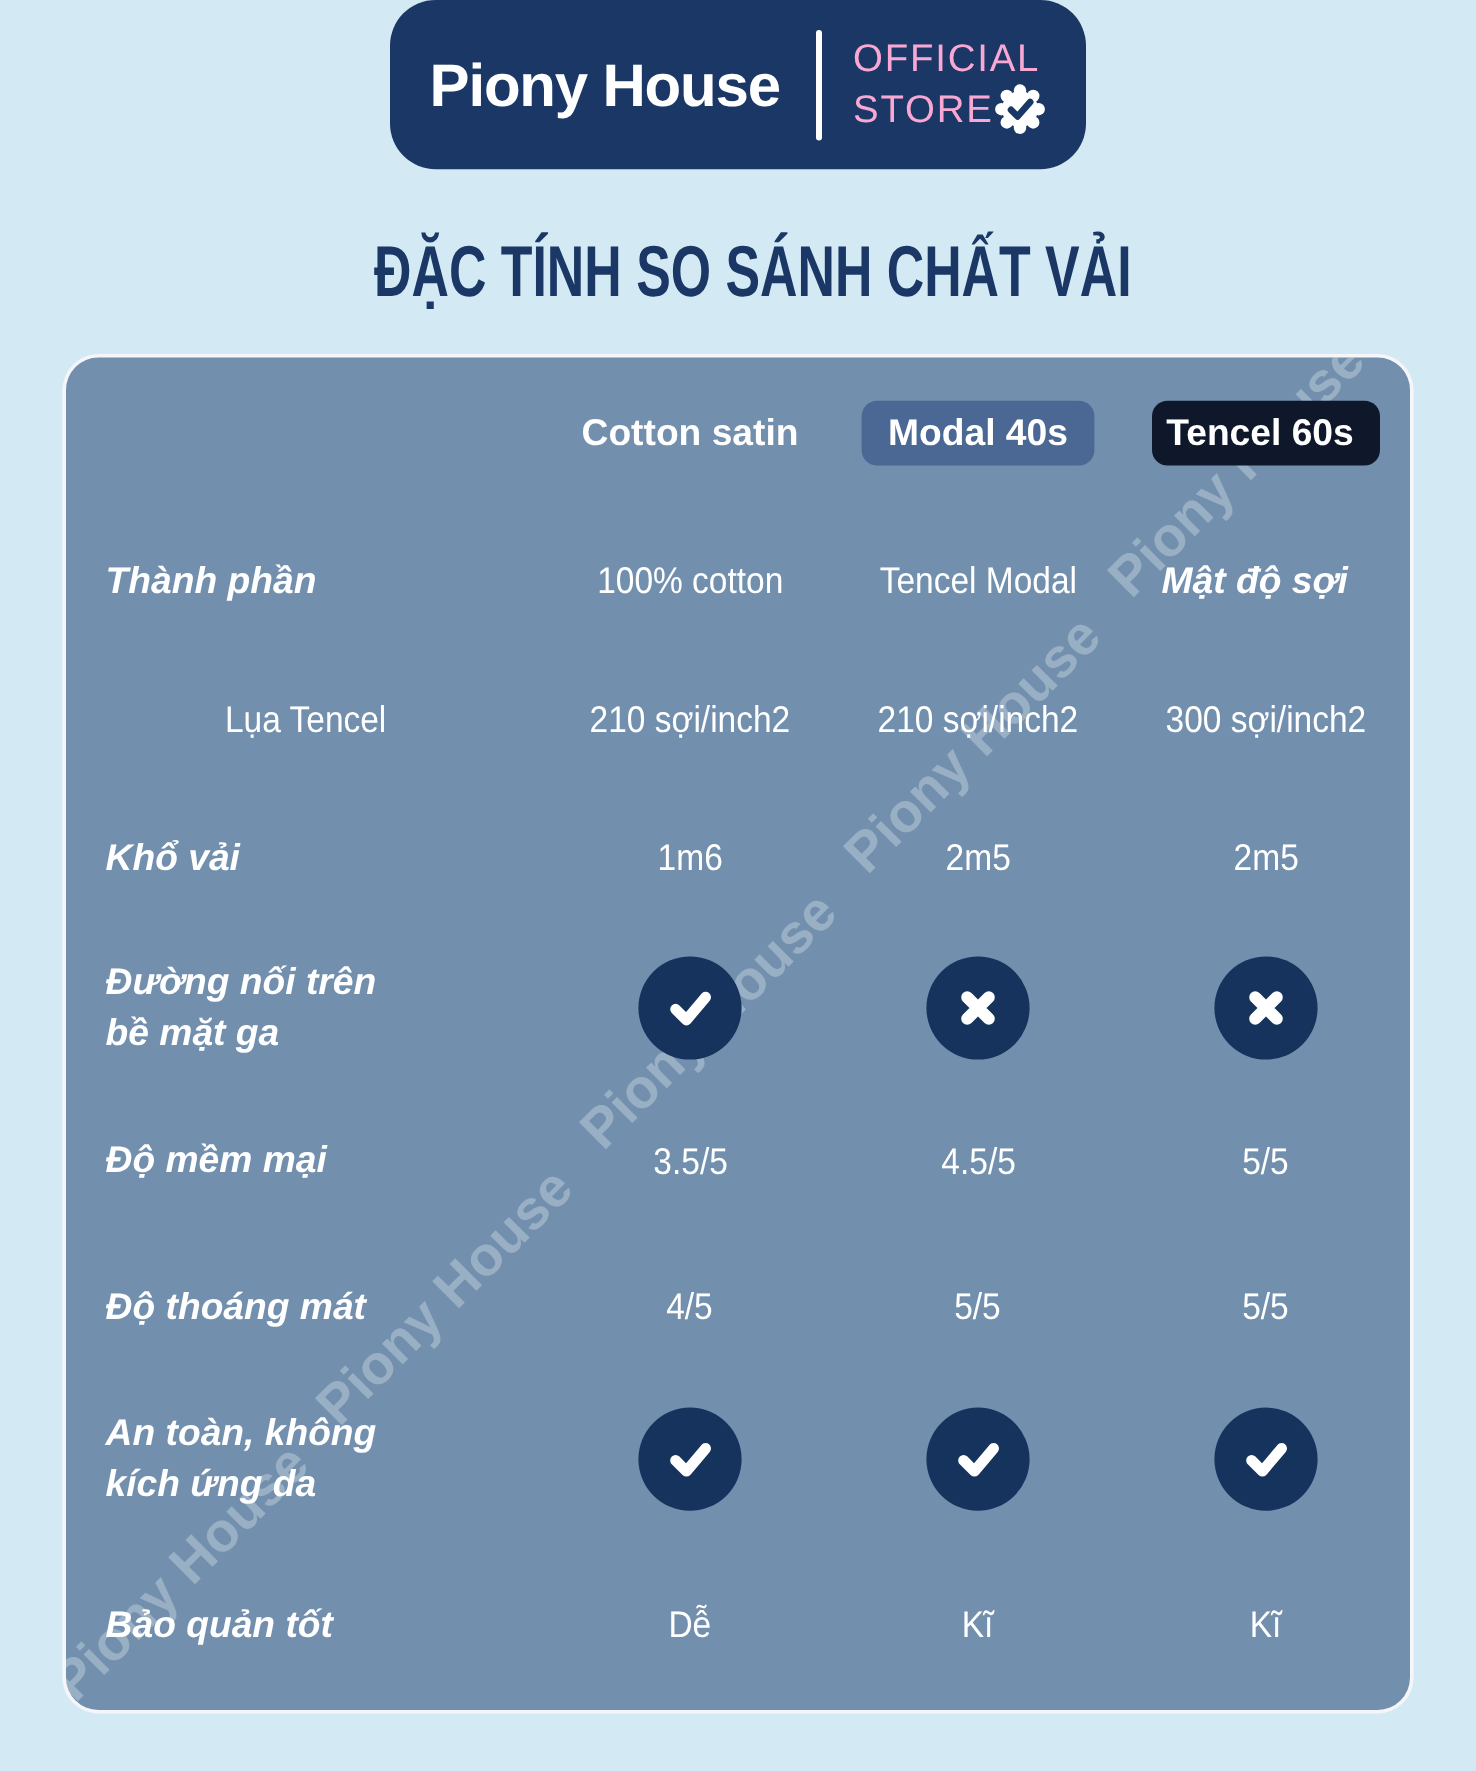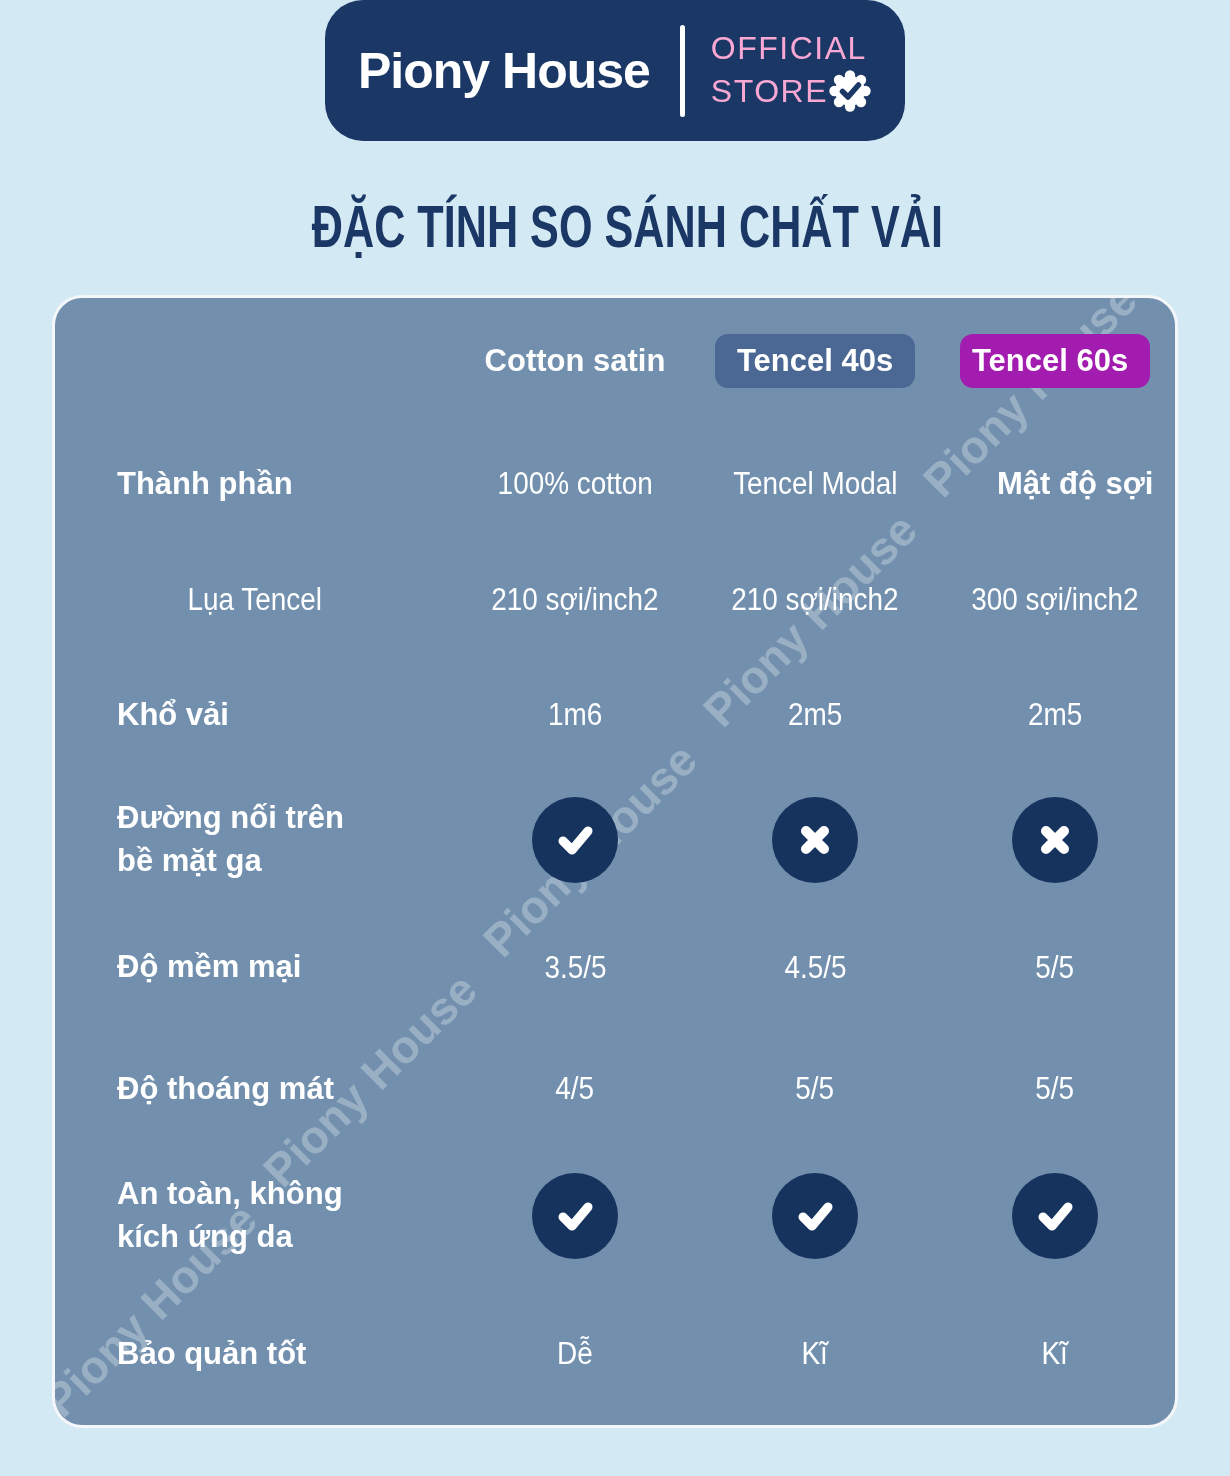--- a/index.html
+++ b/index.html
@@ -37,27 +37,27 @@
     font-size:46px;font-weight:bold;white-space:nowrap;
     transform:translate(-50%,-50%) rotate(-45deg);
   }
   .grid{
     position:relative;height:100%;display:grid;
     grid-template-columns:400px 240px 240px 240px;
     grid-template-rows:125px 122px 110px 120px 130px 125px 118px 135px 1fr;
   }
   .cell{display:flex;align-items:center;justify-content:center;}
   .label-cell{
-    justify-content:flex-start;padding-left:62px;box-sizing:border-box;
-    color:#fff;font-weight:bold;font-size:31px;line-height:1.38;white-space:pre-line;
+    justify-content:flex-start;padding-left:33px;box-sizing:border-box;
+    color:#fff;font-weight:bold;font-size:31px;line-height:1.38;white-space:pre-line;font-style:italic;
   }
   .head-cell{color:#fff;font-weight:bold;font-size:31px;}
   .col-badge{color:#fff;font-weight:bold;font-size:31px;padding:9px 22px;border-radius:13px;}
   .badge-medium{background:#4a6893;}
-  .badge-dark{background:#a21caf;padding-left:12px;}
+  .badge-dark{background:#0f172a;padding-left:12px;}
   .value{color:#fff;font-size:31px;display:inline-block;transform:scaleX(0.9);white-space:nowrap;}
   .icon-circle{
     width:86px;height:86px;border-radius:50%;background:#16335d;
     display:flex;align-items:center;justify-content:center;
   }
 </style>
 </head>
 <body>
 
 <div class="header-badge">
@@ -94,21 +94,21 @@
       <span class="watermark" style="left: 535px; top: 552px;">Piony House</span>
       <span class="watermark" style="left: 755px; top: 322px;">Piony House</span>
       <span class="watermark" style="left: 975px; top: 92px;">Piony House</span>
     </div>
   <div class="grid">
       <div class="cell label-cell"></div>
       <div class="cell head-cell">
         <span>Cotton satin</span>
       </div>
       <div class="cell head-cell">
-        <span class="col-badge badge-medium">Tencel 40s</span>
+        <span class="col-badge badge-medium">Modal 40s</span>
       </div>
       <div class="cell head-cell">
         <span class="col-badge badge-dark">Tencel 60s</span>
       </div>
       <div class="cell label-cell">Thành phần</div>
       <div class="cell value-cell">
         <span class="value">100% cotton</span>
       </div>
       <div class="cell value-cell">
         <span class="value">Tencel Modal</span>

